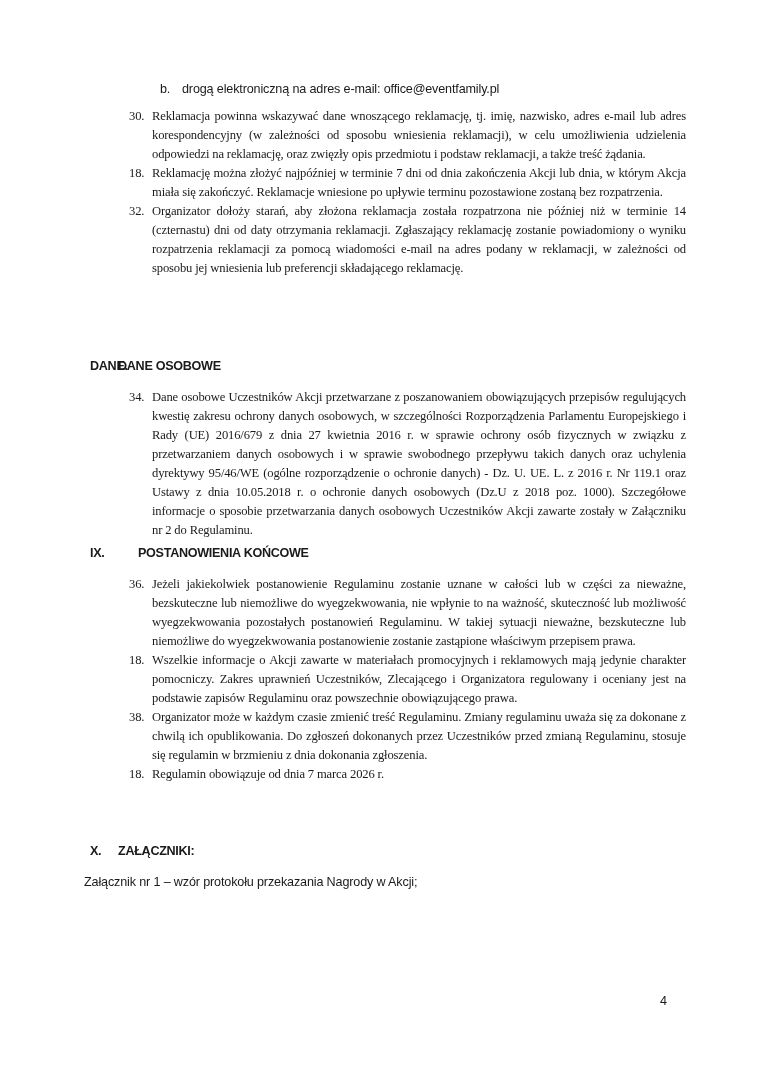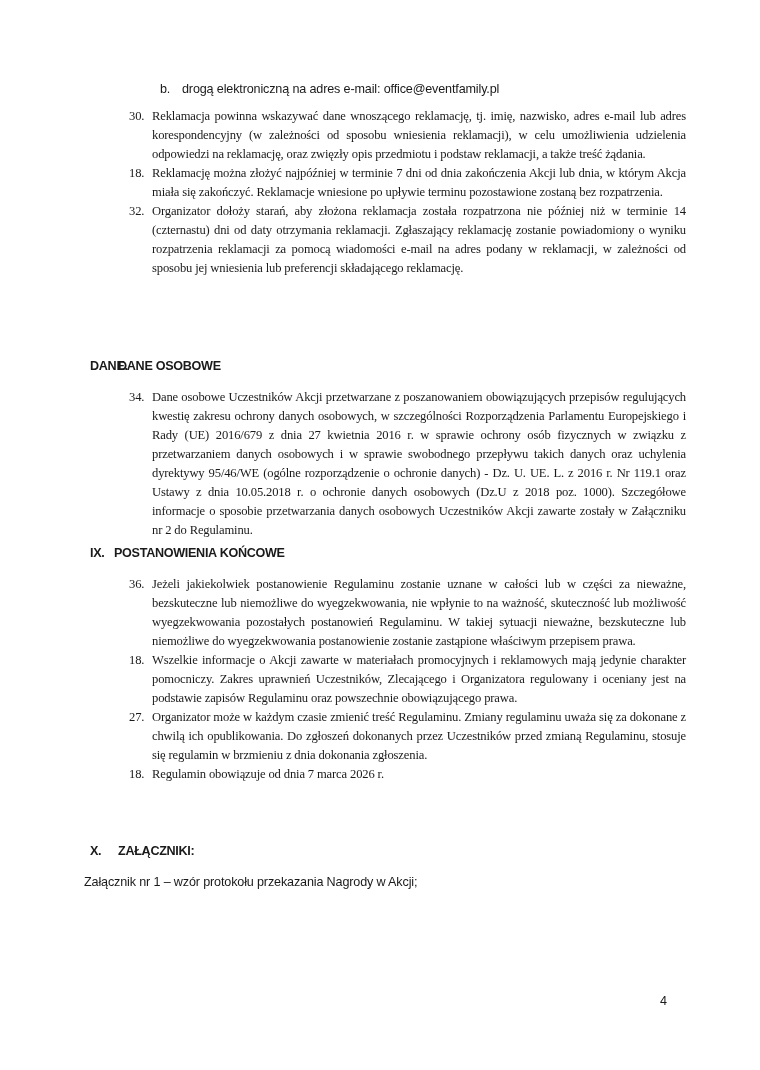--- a/index.html
+++ b/index.html
@@ -36,27 +36,27 @@
 
   <div class="heading" style="top:357px;">
     <span class="hnum" style="width:28px;">DANE.</span><span>DANE OSOBOWE</span>
   </div>
 
   <ol class="list" style="top:388px;">
     <li><span class="num">34.</span><span>Dane osobowe Uczestników Akcji przetwarzane z poszanowaniem obowiązujących przepisów regulujących kwestię zakresu ochrony danych osobowych, w szczególności Rozporządzenia Parlamentu Europejskiego i Rady (UE) 2016/679 z dnia 27 kwietnia 2016 r. w sprawie ochrony osób fizycznych w związku z przetwarzaniem danych osobowych i w sprawie swobodnego przepływu takich danych oraz uchylenia dyrektywy 95/46/WE (ogólne rozporządzenie o ochronie danych) - Dz. U. UE. L. z 2016 r. Nr 119.1 oraz Ustawy z dnia 10.05.2018 r. o ochronie danych osobowych (Dz.U z 2018 poz. 1000). Szczegółowe informacje o sposobie przetwarzania danych osobowych Uczestników Akcji zawarte zostały w Załączniku nr 2 do Regulaminu.</span></li>
   </ol>
 
   <div class="heading" style="top:544px;">
-    <span class="hnum" style="width:24px;">IX.</span><span>POSTANOWIENIA KOŃCOWE</span>
+    <span class="hnum" style="width:48px;">IX.</span><span>POSTANOWIENIA KOŃCOWE</span>
   </div>
 
   <ol class="list" style="top:575px;">
     <li><span class="num">36.</span><span>Jeżeli jakiekolwiek postanowienie Regulaminu zostanie uznane w całości lub w części za nieważne, bezskuteczne lub niemożliwe do wyegzekwowania, nie wpłynie to na ważność, skuteczność lub możliwość wyegzekwowania pozostałych postanowień Regulaminu. W takiej sytuacji nieważne, bezskuteczne lub niemożliwe do wyegzekwowania postanowienie zostanie zastąpione właściwym przepisem prawa.</span></li>
     <li><span class="num">18.</span><span>Wszelkie informacje o Akcji zawarte w materiałach promocyjnych i reklamowych mają jedynie charakter pomocniczy. Zakres uprawnień Uczestników, Zlecającego i Organizatora regulowany i oceniany jest na podstawie zapisów Regulaminu oraz powszechnie obowiązującego prawa.</span></li>
-    <li><span class="num">27.</span><span>Organizator może w każdym czasie zmienić treść Regulaminu. Zmiany regulaminu uważa się za dokonane z chwilą ich opublikowania. Do zgłoszeń dokonanych przez Uczestników przed zmianą Regulaminu, stosuje się regulamin w brzmieniu z dnia dokonania zgłoszenia.</span></li>
+    <li><span class="num">38.</span><span>Organizator może w każdym czasie zmienić treść Regulaminu. Zmiany regulaminu uważa się za dokonane z chwilą ich opublikowania. Do zgłoszeń dokonanych przez Uczestników przed zmianą Regulaminu, stosuje się regulamin w brzmieniu z dnia dokonania zgłoszenia.</span></li>
     <li><span class="num">18.</span><span>Regulamin obowiązuje od dnia 7 marca 2026 r.</span></li>
   </ol>
 
   <div class="heading" style="top:842px;">
     <span class="hnum" style="width:28px;">X.</span><span>ZAŁĄCZNIKI:</span>
   </div>
 
   <div class="attach" style="top:873px;">Załącznik nr 1 – wzór protokołu przekazania Nagrody w Akcji;</div>
 
   <div class="page-number">4</div>

